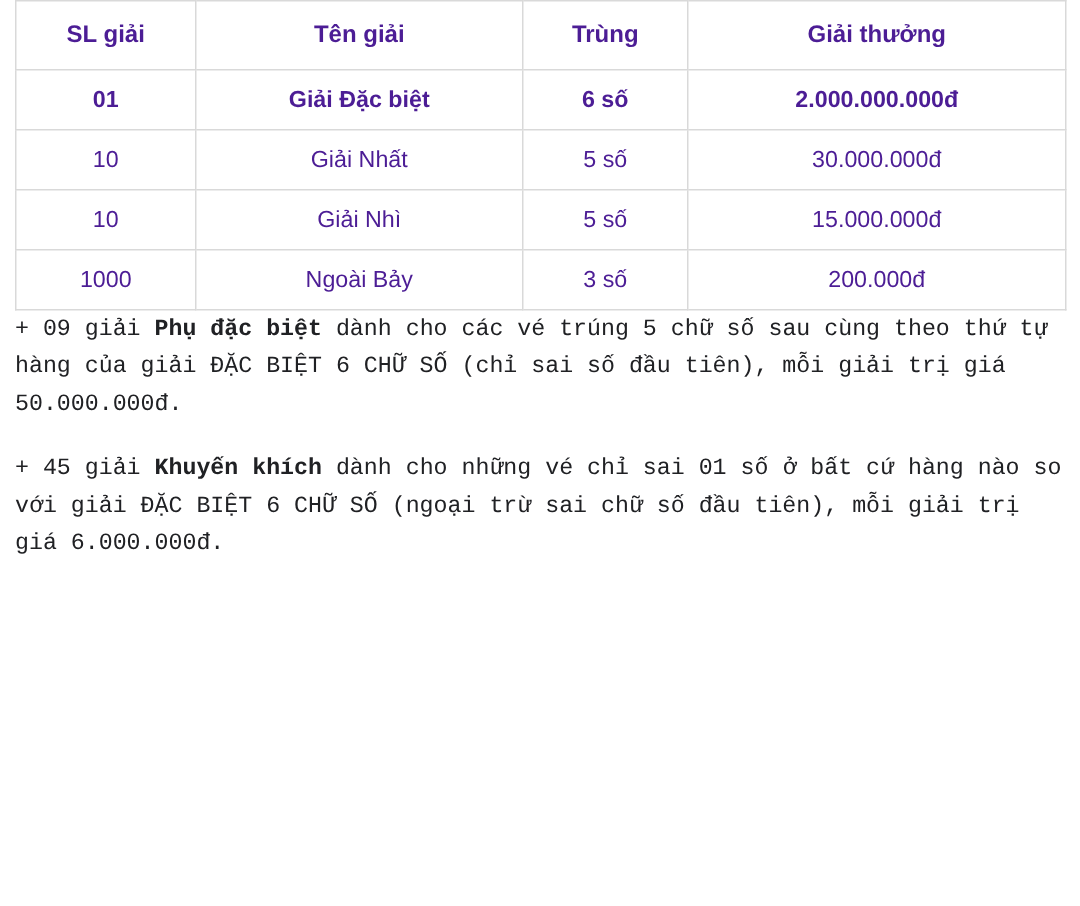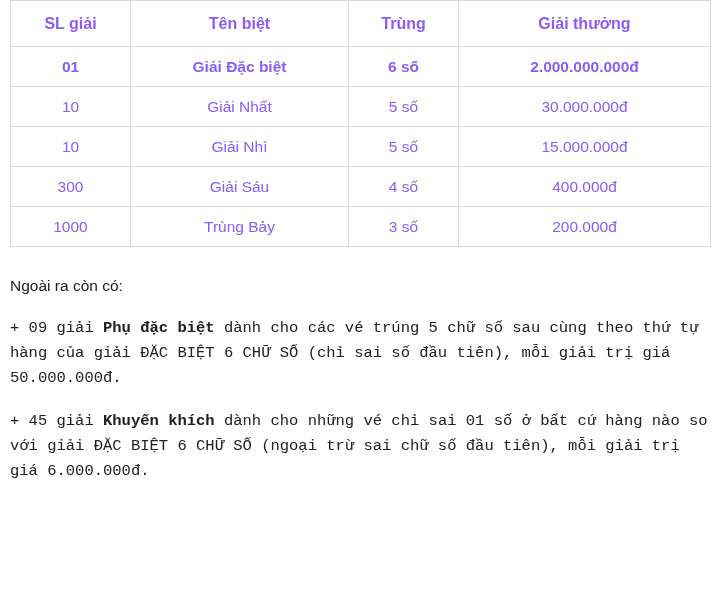--- a/index.html
+++ b/index.html
@@ -28,21 +28,21 @@
     table-layout: fixed;
   }
   table.prize-table th,
   table.prize-table td {
     border: 1px solid #d9d9d9;
     text-align: center;
     vertical-align: middle;
     font-size: 15.5px;
     height: 39px;
     padding: 0 4px;
-    color: #8b5cf6;
+    color: #4c1d95;
   }
   table.prize-table thead th {
     font-weight: bold;
     font-size: 16px;
     height: 45px;
   }
   table.prize-table tbody tr.special-row td {
     font-weight: bold;
   }
   col.c1 { width: 120px; }
@@ -80,21 +80,21 @@
   <table class="prize-table">
     <colgroup>
       <col class="c1">
         <col class="c2">
         <col class="c3">
         <col class="c4">
     </colgroup>
     <thead>
       <tr>
         <th>SL giải</th>
-        <th>Tên biệt</th>
+        <th>Tên giải</th>
         <th>Trùng</th>
         <th>Giải thưởng</th>
       </tr>
     </thead>
     <tbody>
       <tr class="special-row">
         <td>01</td>
         <td>Giải Đặc biệt</td>
         <td>6 số</td>
         <td>2.000.000.000đ</td>
@@ -105,36 +105,29 @@
         <td>5 số</td>
         <td>30.000.000đ</td>
       </tr>
       <tr>
         <td>10</td>
         <td>Giải Nhì</td>
         <td>5 số</td>
         <td>15.000.000đ</td>
       </tr>
       <tr>
-        <td>300</td>
-        <td>Giải Sáu</td>
-        <td>4 số</td>
-        <td>400.000đ</td>
-      </tr>
-      <tr>
         <td>1000</td>
-        <td>Trùng Bảy</td>
+        <td>Ngoài Bảy</td>
         <td>3 số</td>
         <td>200.000đ</td>
       </tr>
     </tbody>
   </table>
 
   <div class="notes">
-    <p class="note-intro">Ngoài ra còn có:</p>
 
     <p class="note-block">
       <span>+ 09 giải </span><b>Phụ đặc biệt</b><span> dành cho các vé trúng 5 chữ số sau cùng theo thứ tự hàng của giải ĐẶC BIỆT 6 CHỮ SỐ (chỉ sai số đầu tiên), mỗi giải trị giá 50.000.000đ.</span>
     </p>
 
     <p class="note-block">
       <span>+ 45 giải </span><b>Khuyến khích</b><span> dành cho những vé chỉ sai 01 số ở bất cứ hàng nào so với giải ĐẶC BIỆT 6 CHỮ SỐ (ngoại trừ sai chữ số đầu tiên), mỗi giải trị giá 6.000.000đ.</span>
     </p>
   </div>
 

